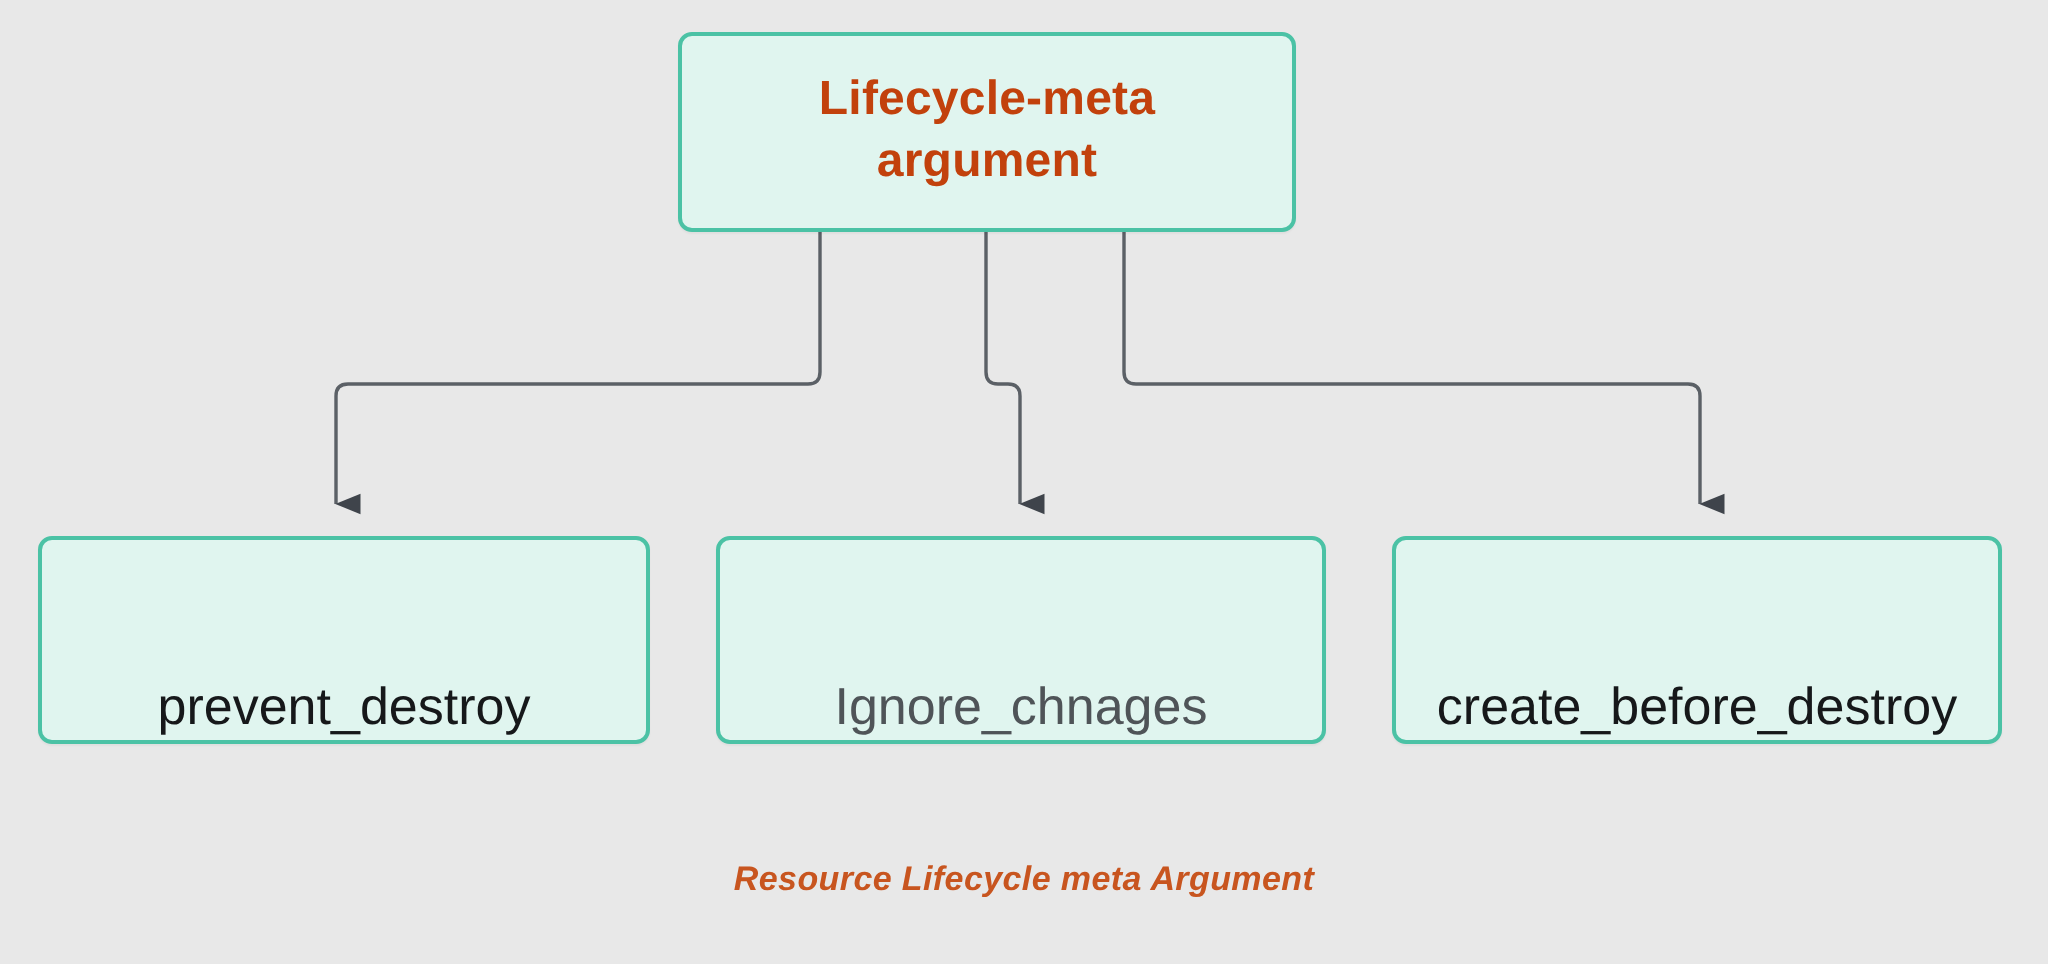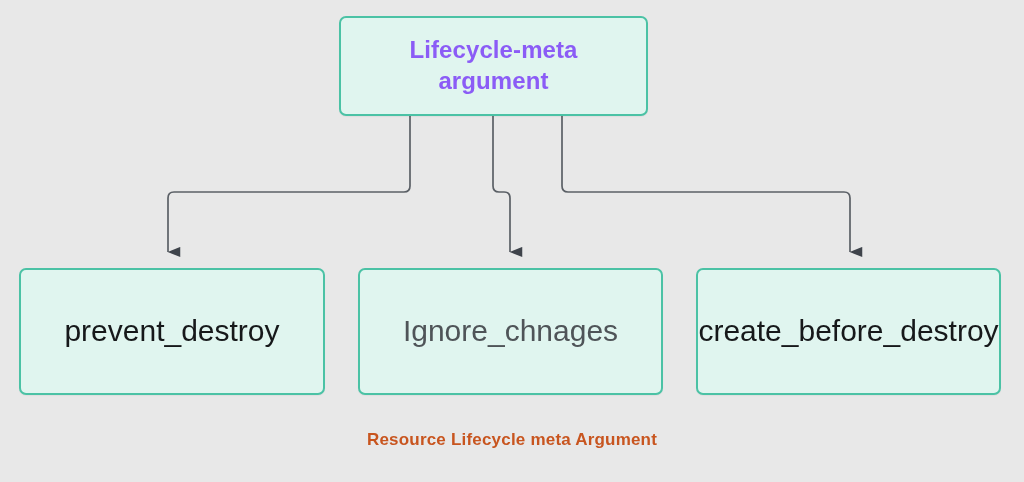--- a/index.html
+++ b/index.html
@@ -42,29 +42,30 @@
     line-height: 1.28;
     box-shadow: 0 1px 1px rgba(0,0,0,0.04);
   }
   .node-root {
     left: 339px;
     top: 16px;
     width: 309px;
     height: 100px;
     font-size: 24px;
     font-weight: bold;
-    color: #8b5cf6;
+    color: #c2410c;
     letter-spacing: 0.1px;
   }
   .node-child {
     top: 268px;
-    height: 127px;
-    font-size: 30px;
+    height: 104px;
+    font-size: 26px;
     color: #16181a;
     font-weight: normal;
+    align-items: flex-end;
   }
   .node-child-1 {
     left: 19px;
     width: 306px;
   }
   .node-child-2 {
     left: 358px;
     width: 305px;
     color: #4f5458;
   }
@@ -79,20 +80,21 @@
   .caption {
     position: absolute;
     left: 0;
     top: 430px;
     width: 1024px;
     text-align: center;
     font-size: 17px;
     font-weight: bold;
     color: #c8551f;
     letter-spacing: 0.2px;
+    font-style: italic;
   }
 </style>
 </head>
 <body>
 
 <div id="canvas">
 
   <svg class="edge-layer" viewBox="0 0 1024 482" width="1024" height="482" xmlns="http://www.w3.org/2000/svg">
     <defs>
       <marker id="arrowhead" markerWidth="7" markerHeight="8" refX="3.2" refY="7.4" orient="auto" markerUnits="strokeWidth">

